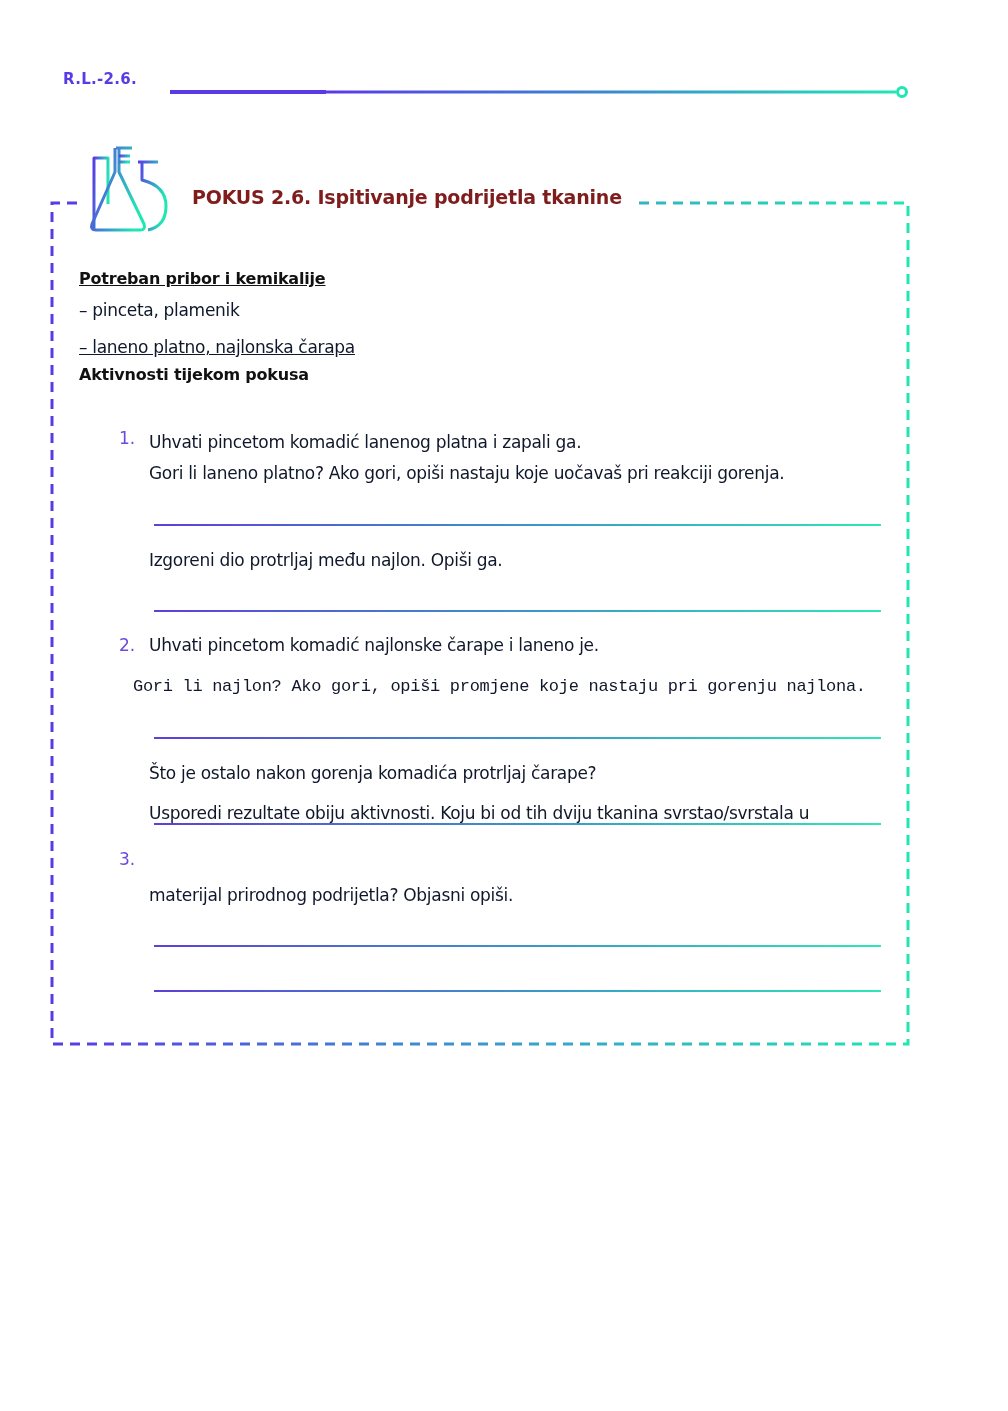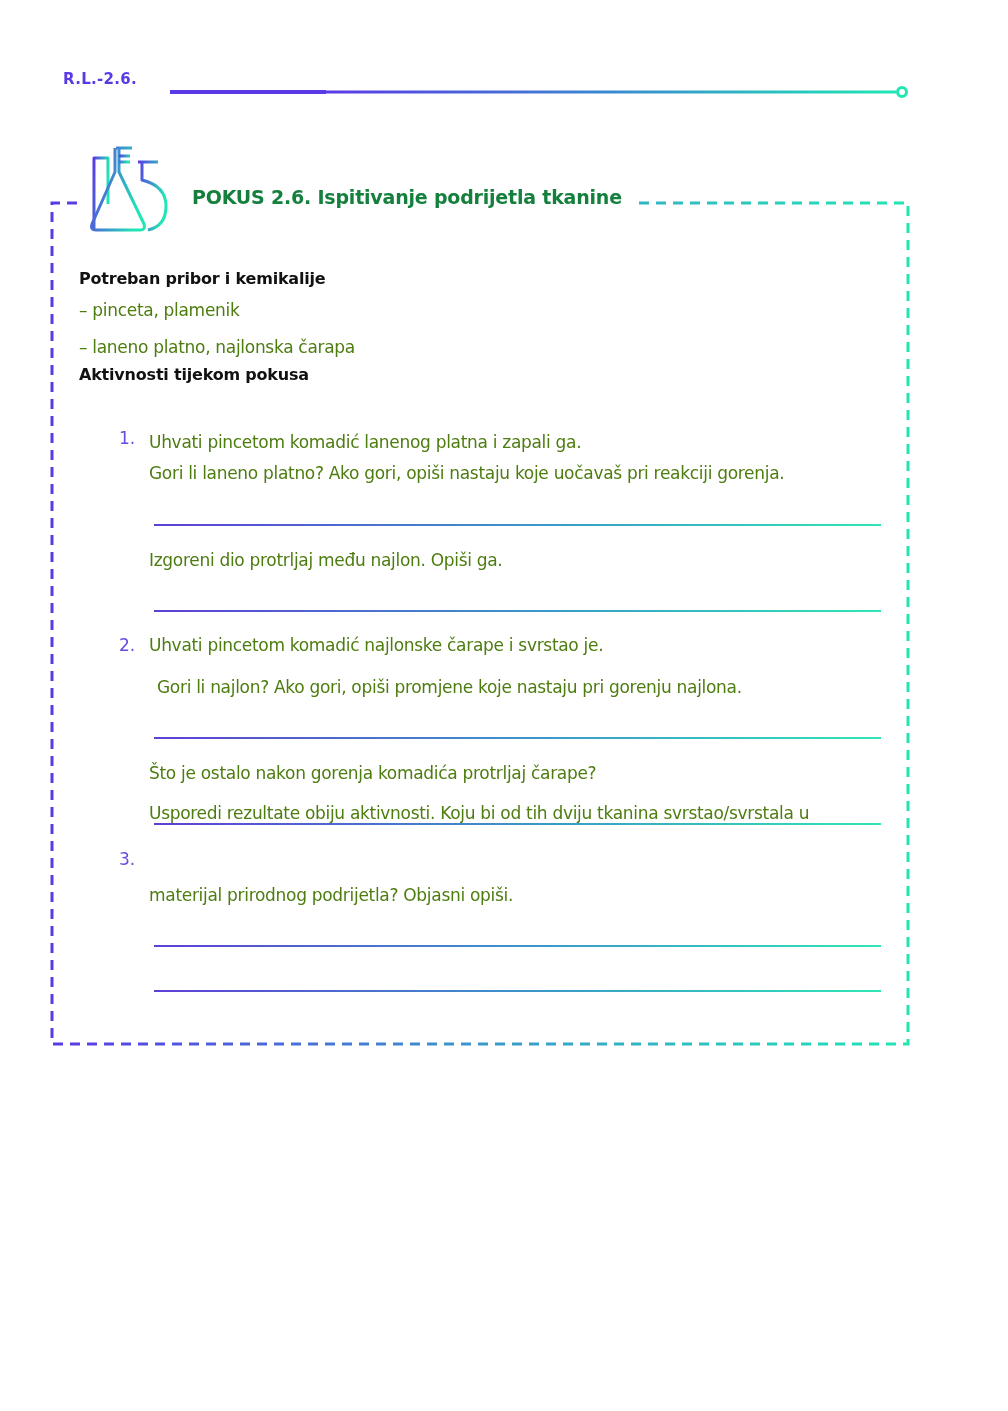--- a/index.html
+++ b/index.html
@@ -2,23 +2,23 @@
 <html><head>
 <meta charset="utf-8">
 <style>
   html, body { margin: 0; padding: 0; background: #ffffff; }
   body { width: 1008px; height: 1411px; position: relative; font-family: "DejaVu Sans", sans-serif; color: #1a1a1a; overflow: hidden; }
   .abs { position: absolute; }
   #code-label { left: 63px; top: 70px; font-size: 15px; font-weight: bold; color: #5a3ae6; letter-spacing: 0.3px; }
   #header-rule { left: 170px; top: 80px; width: 740px; height: 24px; }
   #frame { left: 0; top: 0; width: 1008px; height: 1411px; pointer-events: none; }
   #flask-icon { left: 86px; top: 144px; width: 92px; height: 92px; }
-  #experiment-title { left: 192px; top: 186px; font-size: 19px; font-weight: bold; color: #15803d; white-space: nowrap; letter-spacing: -0.2px; }
+  #experiment-title { left: 192px; top: 186px; font-size: 19px; font-weight: bold; color: #7f1d1d; white-space: nowrap; letter-spacing: -0.2px; }
   .h { font-size: 16px; font-weight: bold; color: #111; letter-spacing: -0.2px; }
-  .t { font-size: 17px; color: #4d7c0f; letter-spacing: -0.3px; white-space: nowrap; }
+  .t { font-size: 17px; color: #0f172a; letter-spacing: -0.3px; white-space: nowrap; }
   .num { font-size: 17px; color: #6a4be0; }
   .rule { height: 2px; background: linear-gradient(to right, #5f3fd6, #3a9bc8 55%, #2fe6b6); }
 </style>
 </head>
 <body>
 
 <div id="code-label" class="abs">R.L.-2.6.</div>
 <svg id="header-rule" class="abs" viewBox="0 0 740 24">
   <defs>
     <linearGradient id="hg" x1="0" x2="1" y1="0" y2="0">
@@ -58,36 +58,36 @@
     <path d="M30 4 H46 M33 4 V28 L58 80 Q60 86 54 86 H10 Q4 86 6 80 L29 28 V4"></path>
     <path d="M33 12 H44 M33 18 H44"></path>
     <path d="M16 64 H50"></path>
     <path d="M52 18 H72 M56 18 V36 Q80 42 80 62 Q80 82 62 86"></path>
     <path d="M68 18 V36"></path>
   </g>
 </svg>
 
 <div id="experiment-title" class="abs">POKUS 2.6. Ispitivanje podrijetla tkanine</div>
 
-<div class="abs h" style="left:79px; top:269px;">Potreban pribor i kemikalije</div>
+<div class="abs h" style="left:79px; top:269px;text-decoration:underline;">Potreban pribor i kemikalije</div>
 <div class="abs t" style="left:79px; top:300px;">– pinceta, plamenik</div>
-<div class="abs t" style="left:79px; top:337px;">– laneno platno, najlonska čarapa</div>
+<div class="abs t" style="left:79px; top:337px;text-decoration:underline;">– laneno platno, najlonska čarapa</div>
 
 <div class="abs h" style="left:79px; top:365px;">Aktivnosti tijekom pokusa</div>
 
 <div class="abs num" style="left:119px; top:428px;">1.</div>
 <div class="abs t" style="left:149px; top:432px;">Uhvati pincetom komadić lanenog platna i zapali ga.</div>
 <div class="abs t" style="left:149px; top:463px;">Gori li laneno platno? Ako gori, opiši nastaju koje uočavaš pri reakciji gorenja.</div>
 <div class="abs rule" style="left:154px; top:524px; width:727px;"></div>
 <div class="abs t" style="left:149px; top:550px;">Izgoreni dio protrljaj među najlon. Opiši ga.</div>
 <div class="abs rule" style="left:154px; top:610px; width:727px;"></div>
 
 <div class="abs num" style="left:119px; top:635px;">2.</div>
-<div class="abs t" style="left:149px; top:635px;">Uhvati pincetom komadić najlonske čarape i svrstao je.</div>
-<div class="abs t" style="left:157px; top:677px;">Gori li najlon? Ako gori, opiši promjene koje nastaju pri gorenju najlona.</div>
+<div class="abs t" style="left:149px; top:635px;">Uhvati pincetom komadić najlonske čarape i laneno je.</div>
+<div class="abs t" style="left:133px; top:677px;font-family:Liberation Mono, monospace;">Gori li najlon? Ako gori, opiši promjene koje nastaju pri gorenju najlona.</div>
 <div class="abs rule" style="left:154px; top:737px; width:727px;"></div>
 <div class="abs t" style="left:149px; top:763px;">Što je ostalo nakon gorenja komadića protrljaj čarape?</div>
 <div class="abs rule" style="left:154px; top:823px; width:727px;"></div>
 
 <div class="abs num" style="left:119px; top:849px;">3.</div>
 <div class="abs t" style="left:149px; top:803px;">Usporedi rezultate obiju aktivnosti. Koju bi od tih dviju tkanina svrstao/svrstala u</div>
 <div class="abs t" style="left:149px; top:885px;">materijal prirodnog podrijetla? Objasni opiši.</div>
 <div class="abs rule" style="left:154px; top:945px; width:727px;"></div>
 <div class="abs rule" style="left:154px; top:990px; width:727px;"></div>
 

